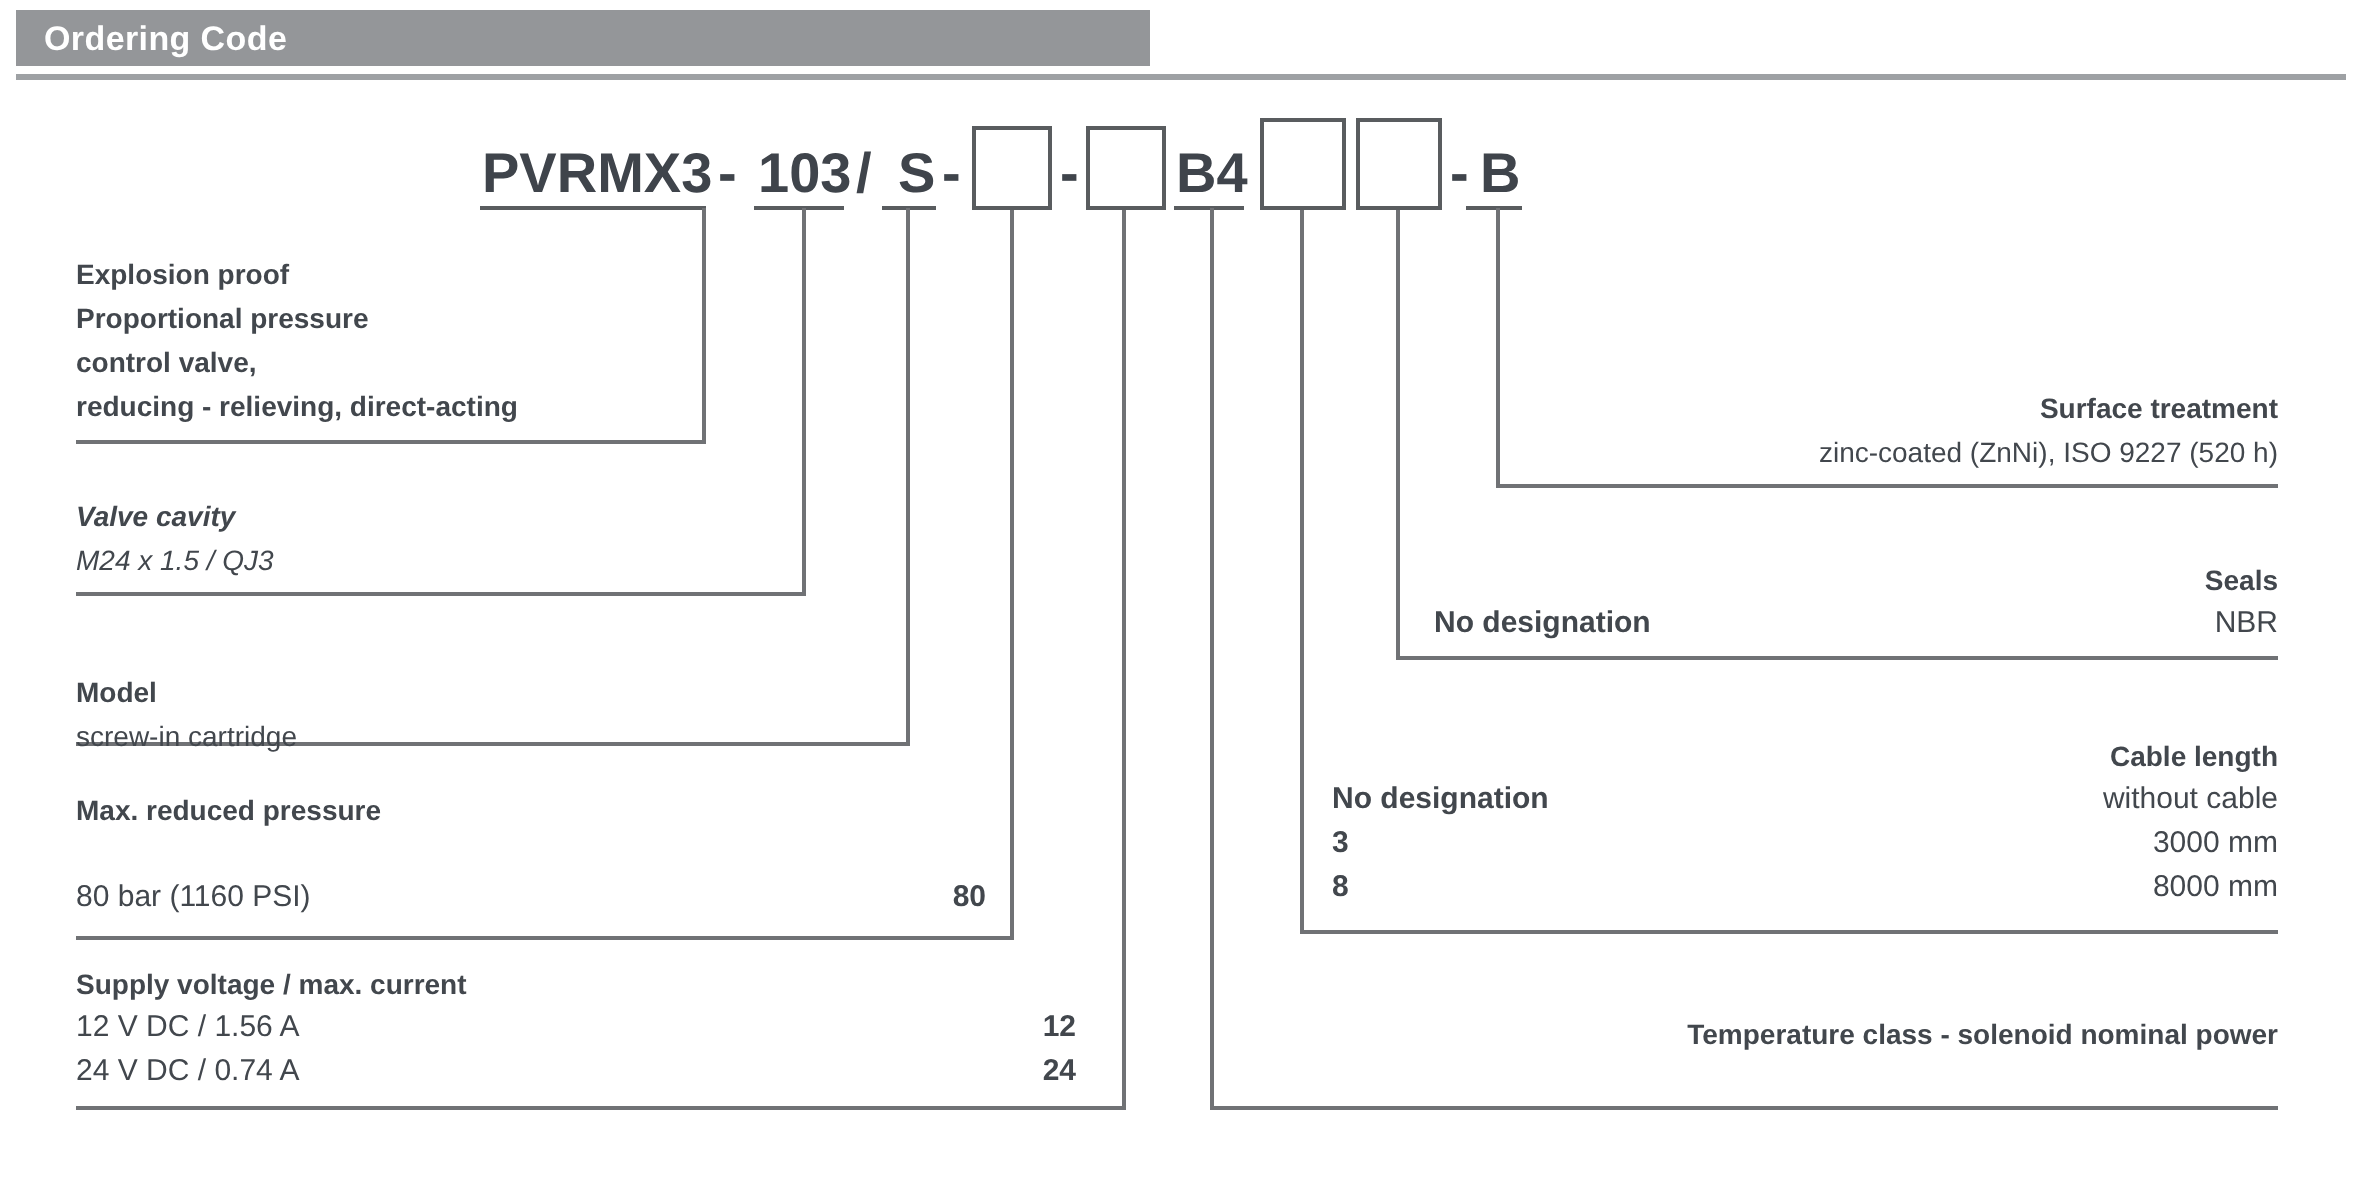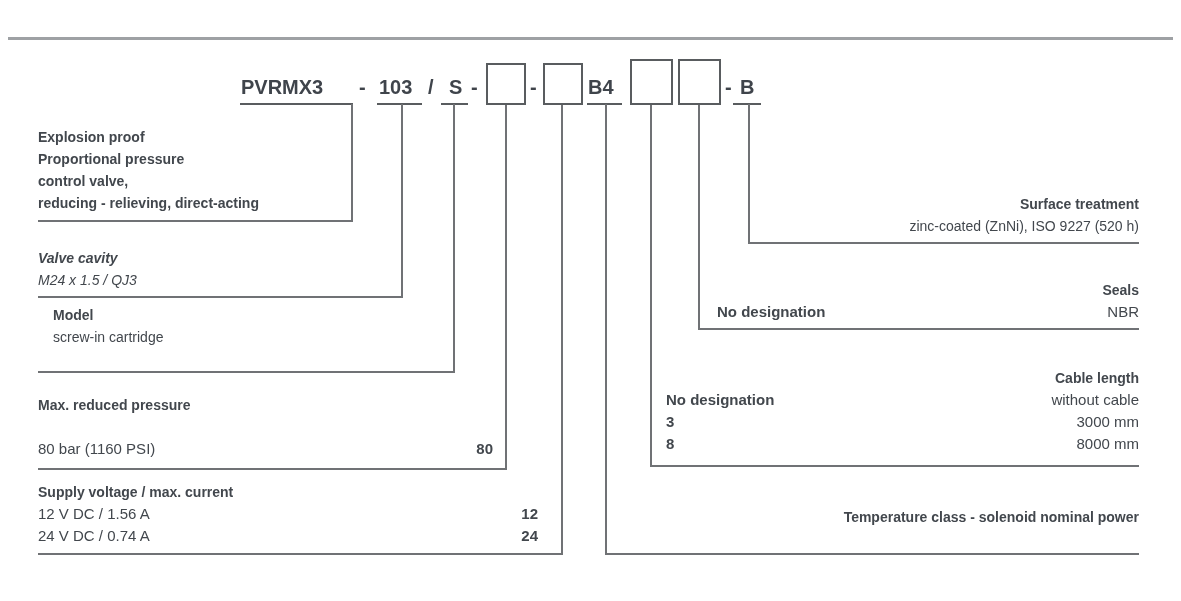--- a/index.html
+++ b/index.html
@@ -9,39 +9,42 @@
     font-family:"Liberation Sans", sans-serif;
     color:#42474d;
   }
   
   .hdr-bar{position:absolute; left:8px; top:5px; width:567px; height:28px; background:#949699;}
   .hdr-title{position:absolute; left:14px; top:0; height:28px; line-height:29px;
     color:#ffffff; font-size:17px; font-weight:700; letter-spacing:0.2px;}
   .hdr-rule{position:absolute; left:8px; top:37px; width:1165px; height:3px; background:#9ea1a4;}
 
   
-  .code-text{position:absolute; top:71px; font-size:20px; font-weight:700; line-height:32px; white-space:nowrap; color:#3f444b;}
+  .code-text{position:absolute; top:71px; font-size:28px; font-weight:700; line-height:32px; white-space:nowrap; color:#3f444b;}
   .code-box{position:absolute; border:2px solid #595c5f; box-sizing:border-box; background:#ffffff;}
   .code-ul{position:absolute; top:103px; height:2px; background:#595c5f;}
 
   
   .vl{position:absolute; width:2px; background:#707275;}
   .hl{position:absolute; height:2px; background:#707275;}
 
   
   .blk{position:absolute; font-size:14px; line-height:22px; white-space:nowrap;}
   .b{font-weight:700;}
   .right-al{text-align:right;}
   .row{position:absolute; display:flex; justify-content:space-between; font-size:15px; line-height:22px; white-space:nowrap;}
 </style>
 </head>
 <body>
 
 <div class="page">
 
+  <div class="hdr-bar">
+    <span class="hdr-title">Ordering Code</span>
+  </div>
   <div class="hdr-rule"></div>
 
   <span class="code-text" style="left:241px;">PVRMX3</span>
   <span class="code-text" style="left:359px;">-</span>
   <span class="code-text" style="left:379px;">103</span>
   <span class="code-text" style="left:428px;">/</span>
   <span class="code-text" style="left:449px;">S</span>
   <span class="code-text" style="left:471px;">-</span>
   <div class="code-box" style="left:486px; top:63px; width:40px; height:42px;"></div>
   <span class="code-text" style="left:530px;">-</span>
@@ -84,21 +87,21 @@
     <div>Proportional pressure</div>
     <div>control valve,</div>
     <div>reducing - relieving, direct-acting</div>
   </div>
 
   <div class="blk" style="left:38px; top:247px;font-style:italic;">
     <div class="b">Valve cavity</div>
     <div>M24 x 1.5 / QJ3</div>
   </div>
 
-  <div class="blk" style="left:38px; top:304px;margin-left:15px;">
+  <div class="blk" style="left:38px; top:335px;">
     <div class="b">Model</div>
     <div>screw-in cartridge</div>
   </div>
 
   <div class="blk b" style="left:38px; top:394px;">
     <div>Max. reduced pressure</div>
   </div>
   <div class="row" style="left:38px; top:438px; width:455px;">
     <span>80 bar (1160 PSI)</span>
     <span class="b">80</span>

